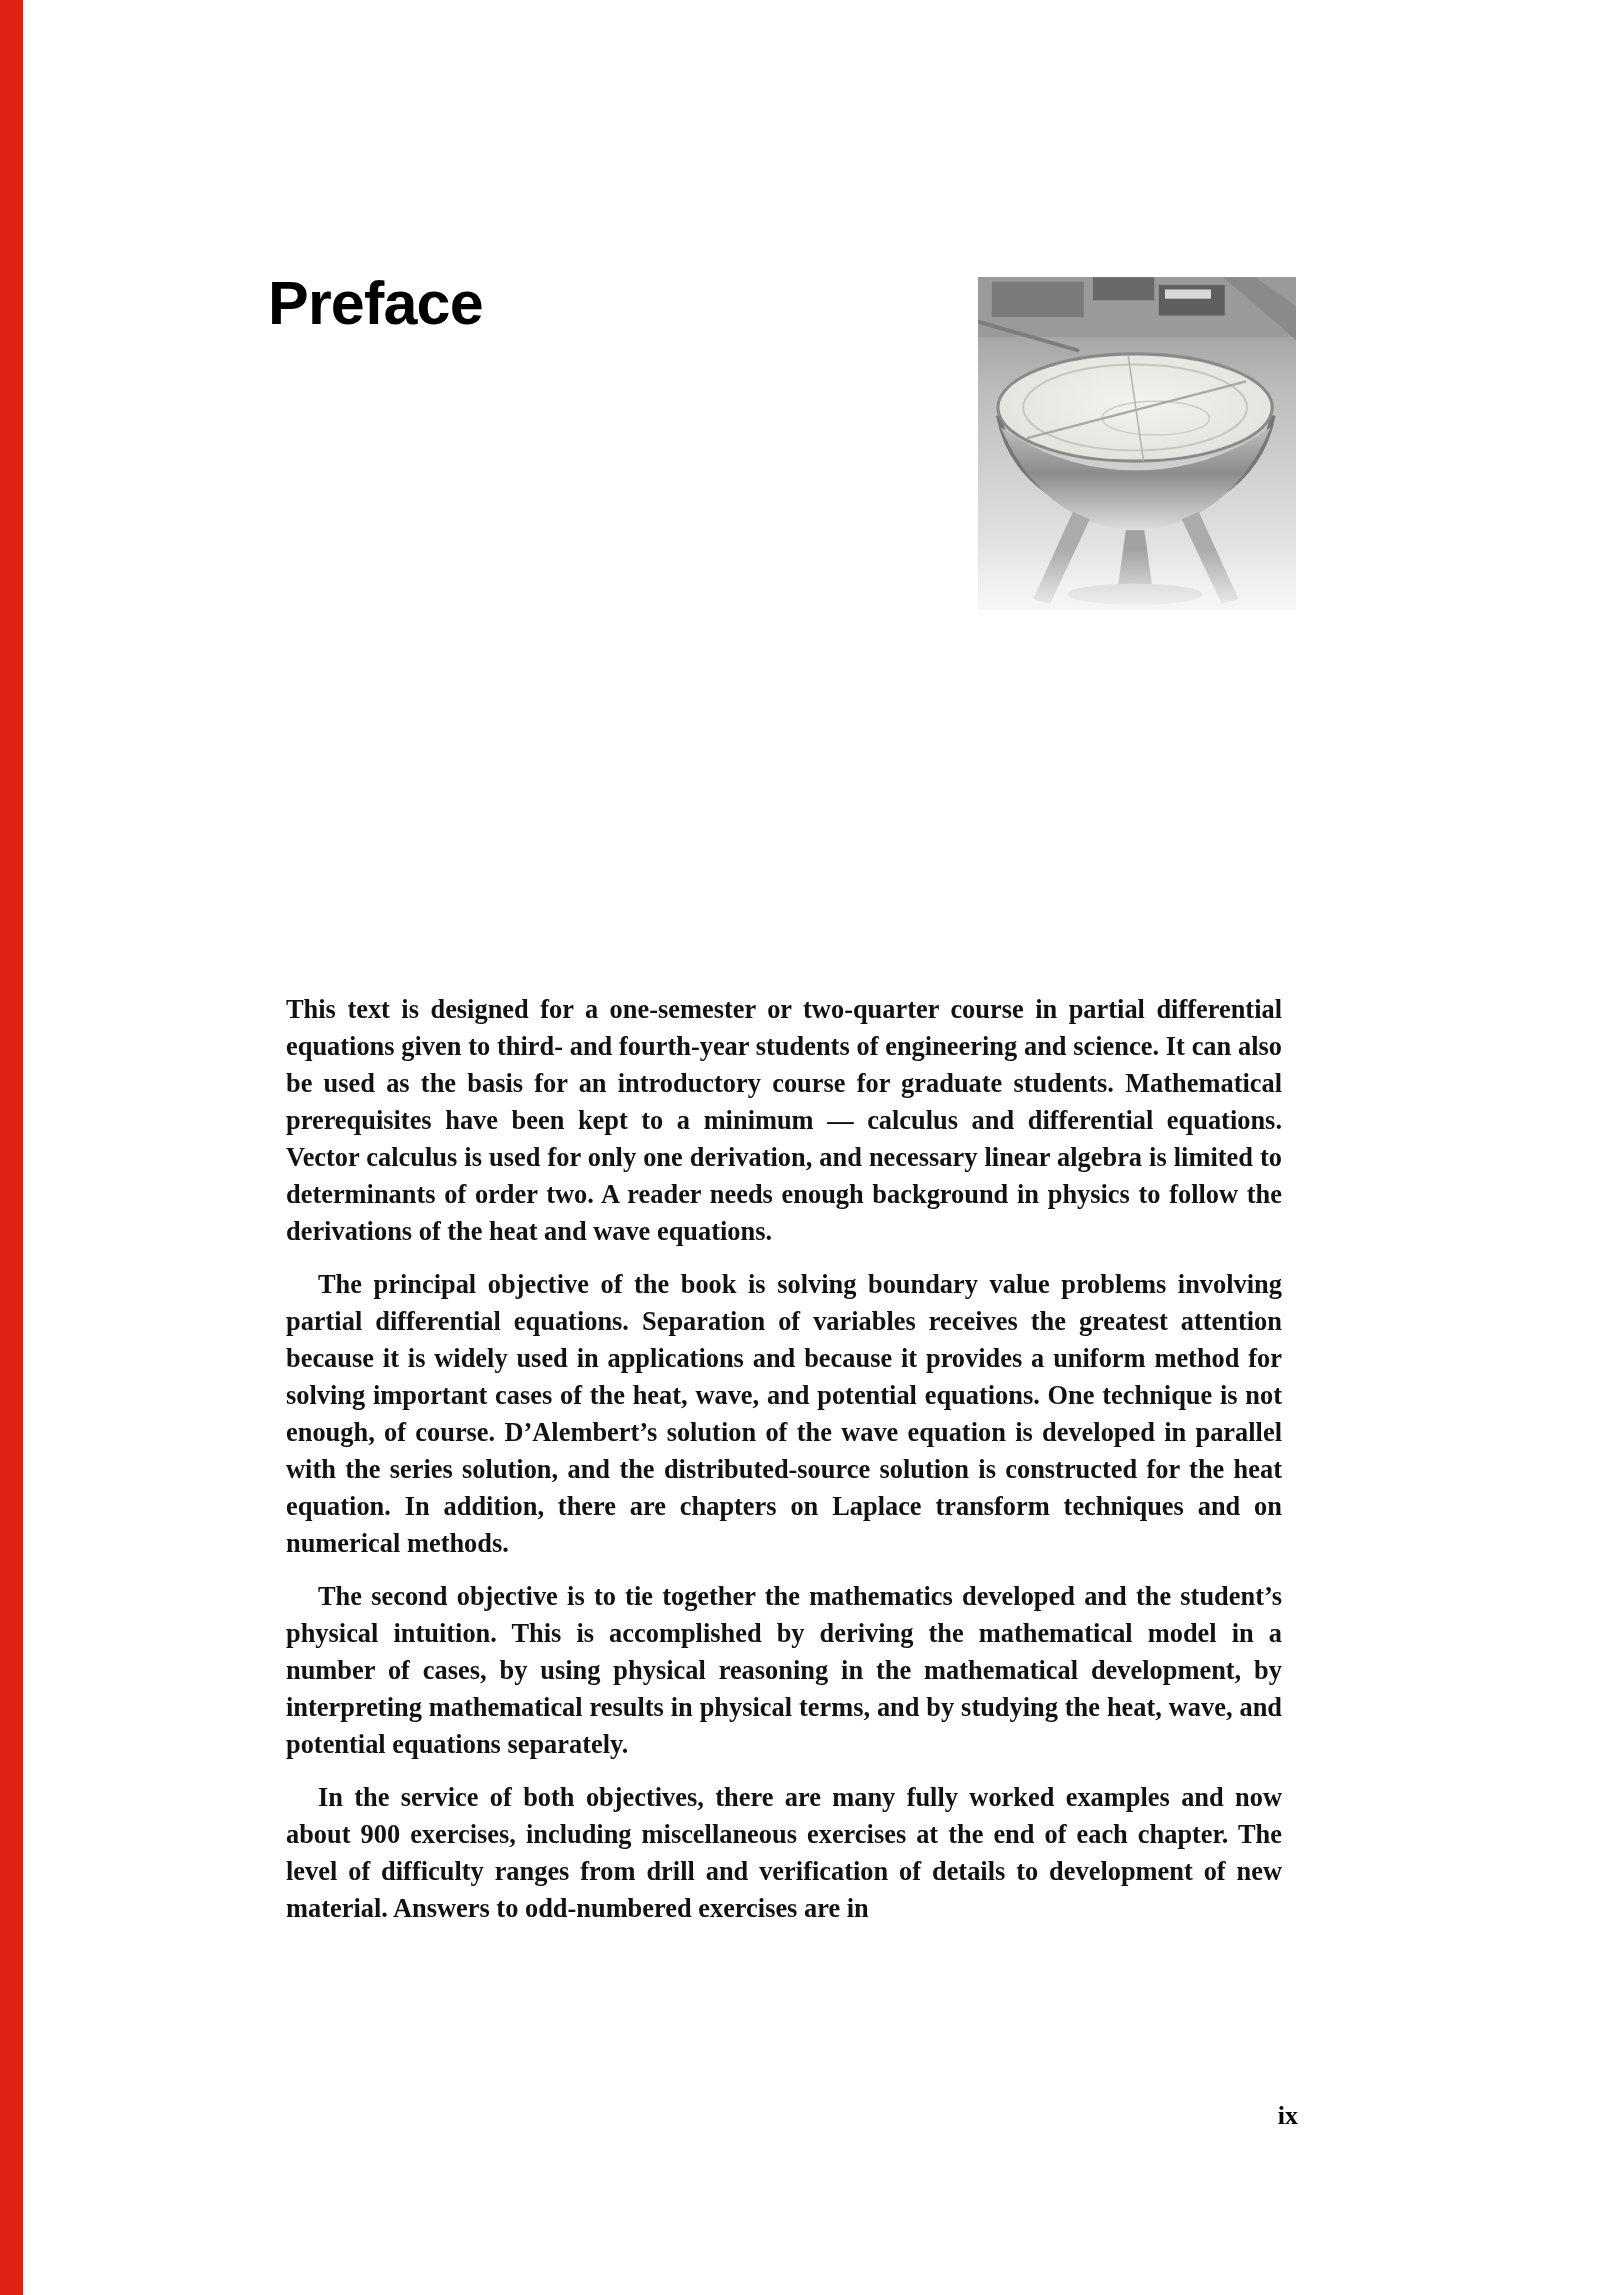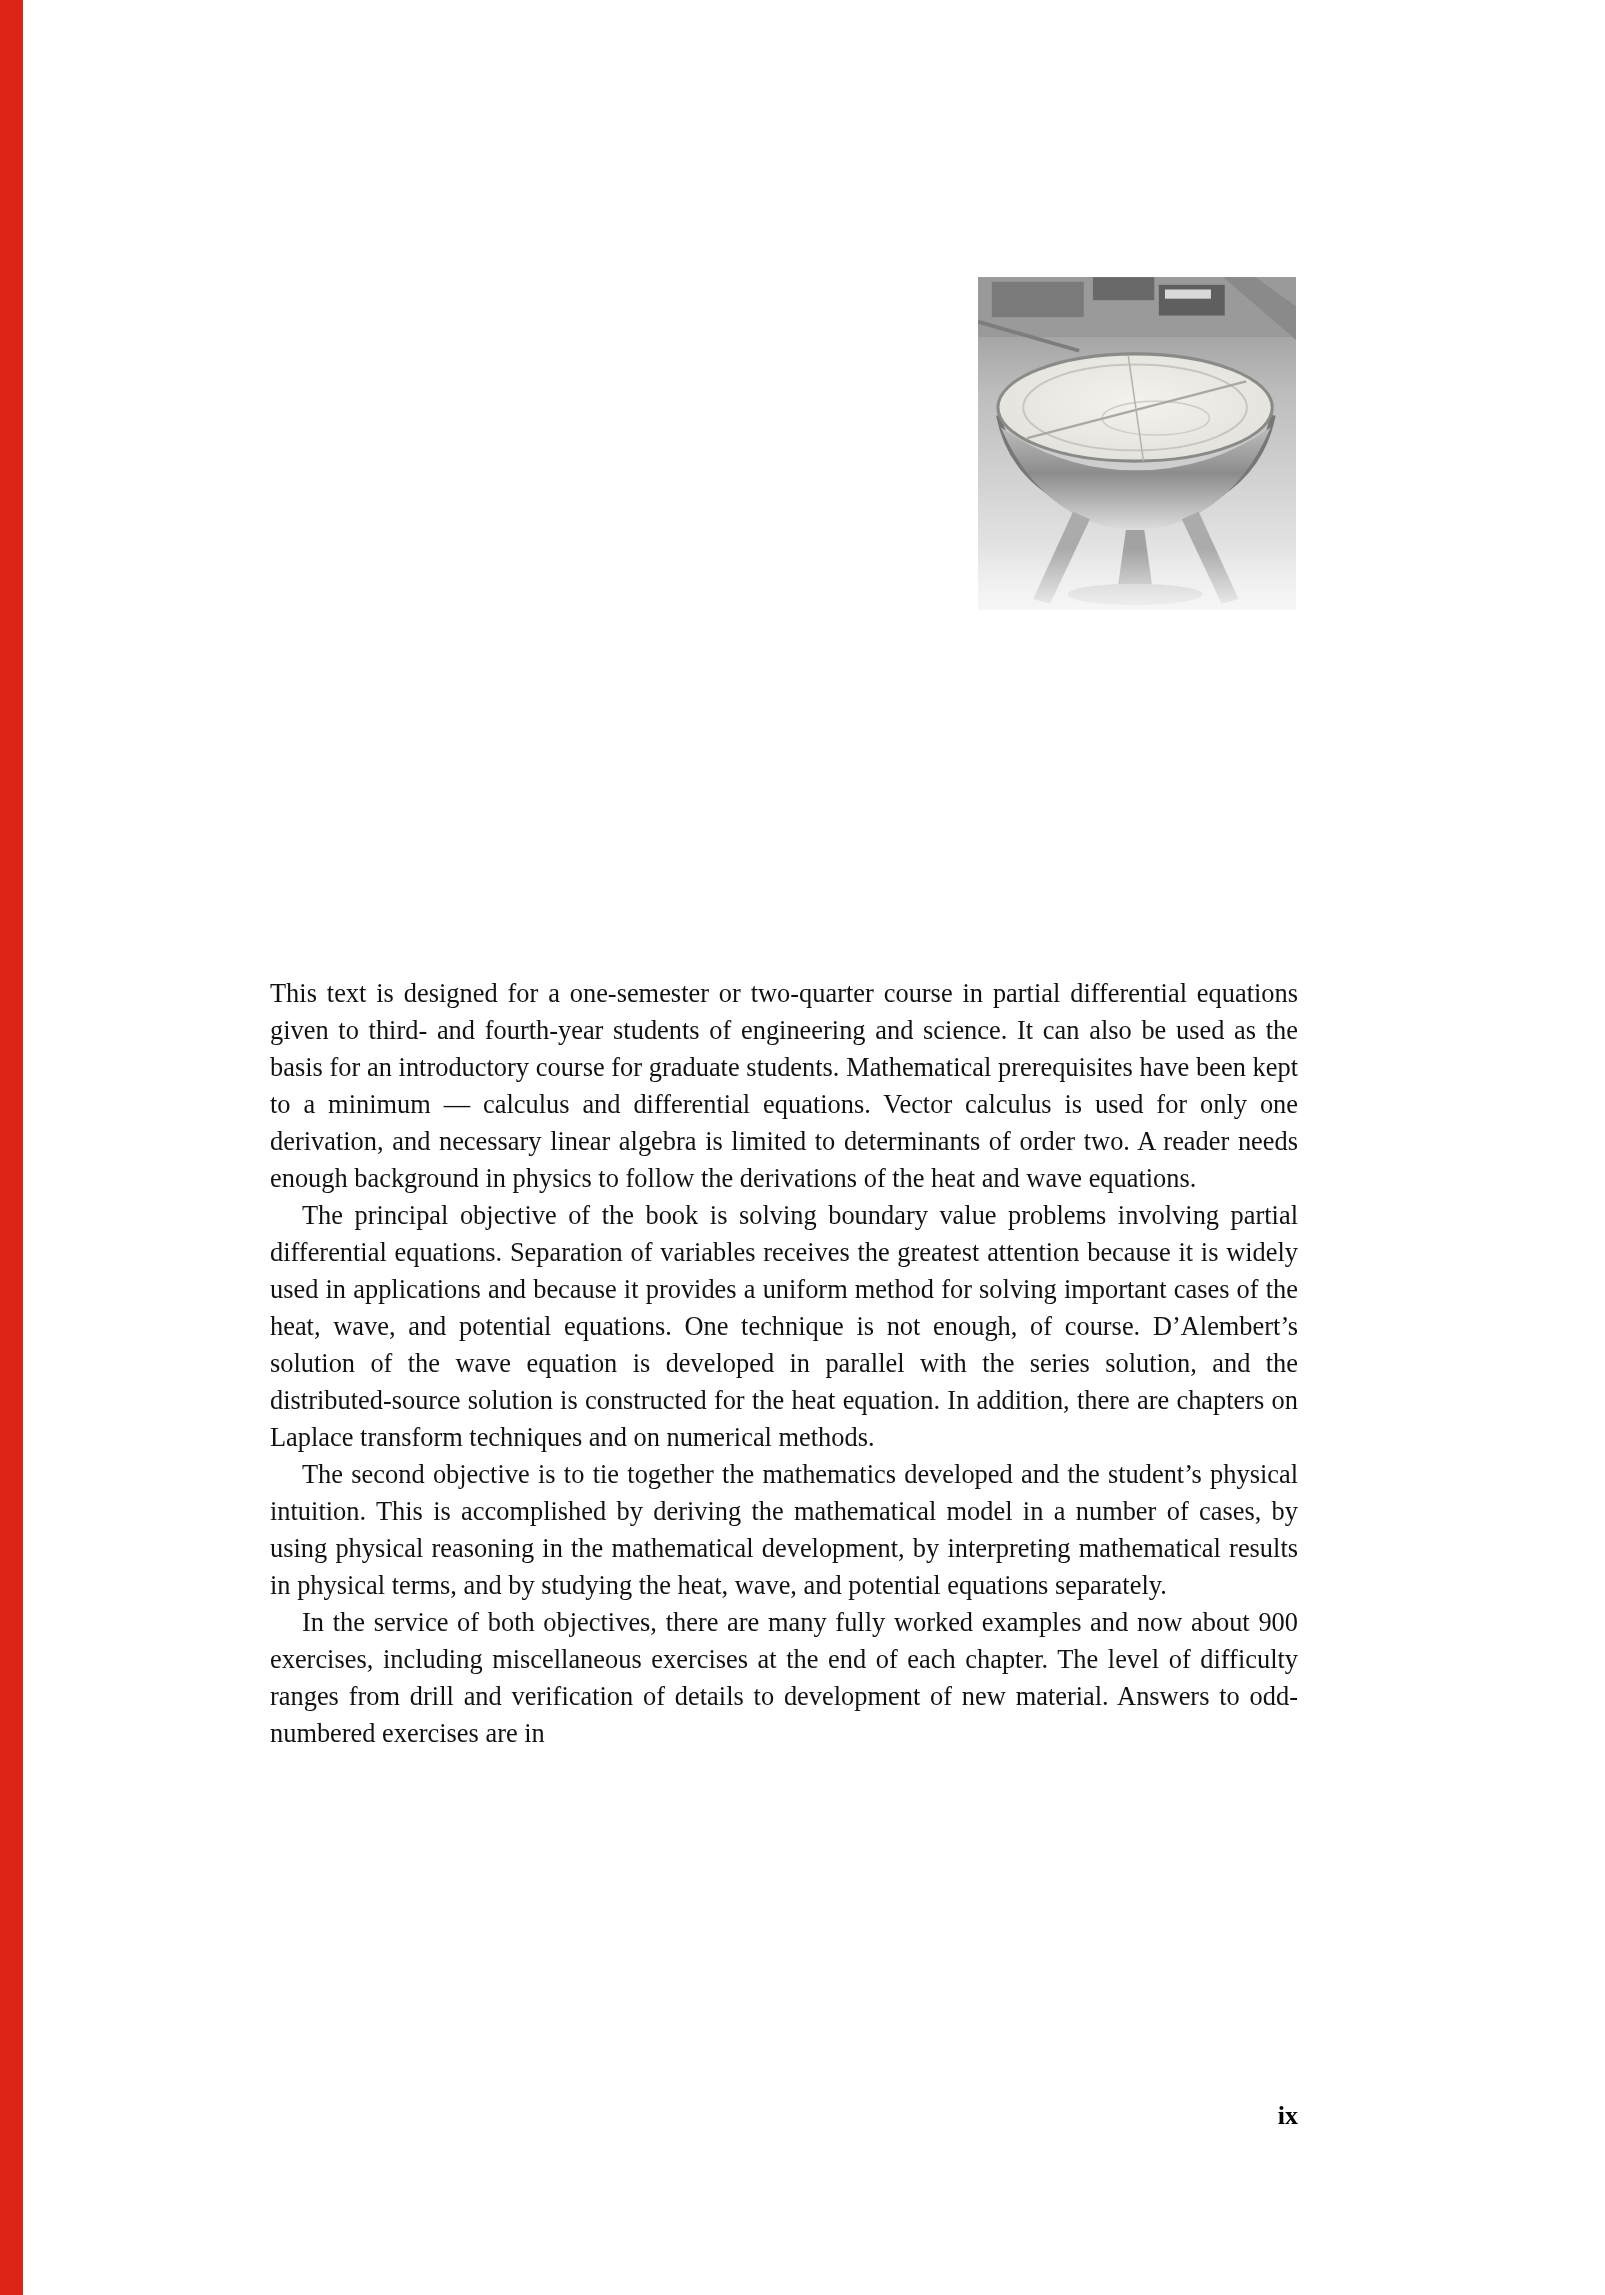--- a/index.html
+++ b/index.html
@@ -39,39 +39,40 @@
   .body-text {
     position: absolute;
     left: 270px;
     top: 975px;
     width: 1028px;
     font-size: 26.4px;
     line-height: 37px;
     color: #121212;
     text-align: justify;
   }
-  .body-text p { margin: 0; }
+  .body-text p { margin: 16px; font-weight: bold; }
   .body-text p.indent { text-indent: 32px; }
   .page-number {
     position: absolute;
     right: 308px;
     top: 2101px;
     font-family: Liberation Serif, serif;
     font-weight: bold;
     font-size: 26px;
     color: #000000;
   }
 </style>
 </head>
 <body>
 
 <div class="page">
 
   <div class="spine-bar" id="spine" style="background: rgb(221, 36, 20);"></div>
 
+  <h1 class="page-title">Preface</h1>
 
   <div class="chapter-photo">
     <svg viewBox="0 0 415 434" width="318" height="333" aria-hidden="true">
       <defs>
         <linearGradient id="gbg" x1="0" x2="0" y1="0" y2="1">
           <stop offset="0" stop-color="#8e8e8e"></stop>
           <stop offset="0.35" stop-color="#bdbdbd"></stop>
           <stop offset="1" stop-color="#f2f2f2"></stop>
         </linearGradient>
         <linearGradient id="gbowl" x1="0" x2="0" y1="0" y2="1">

